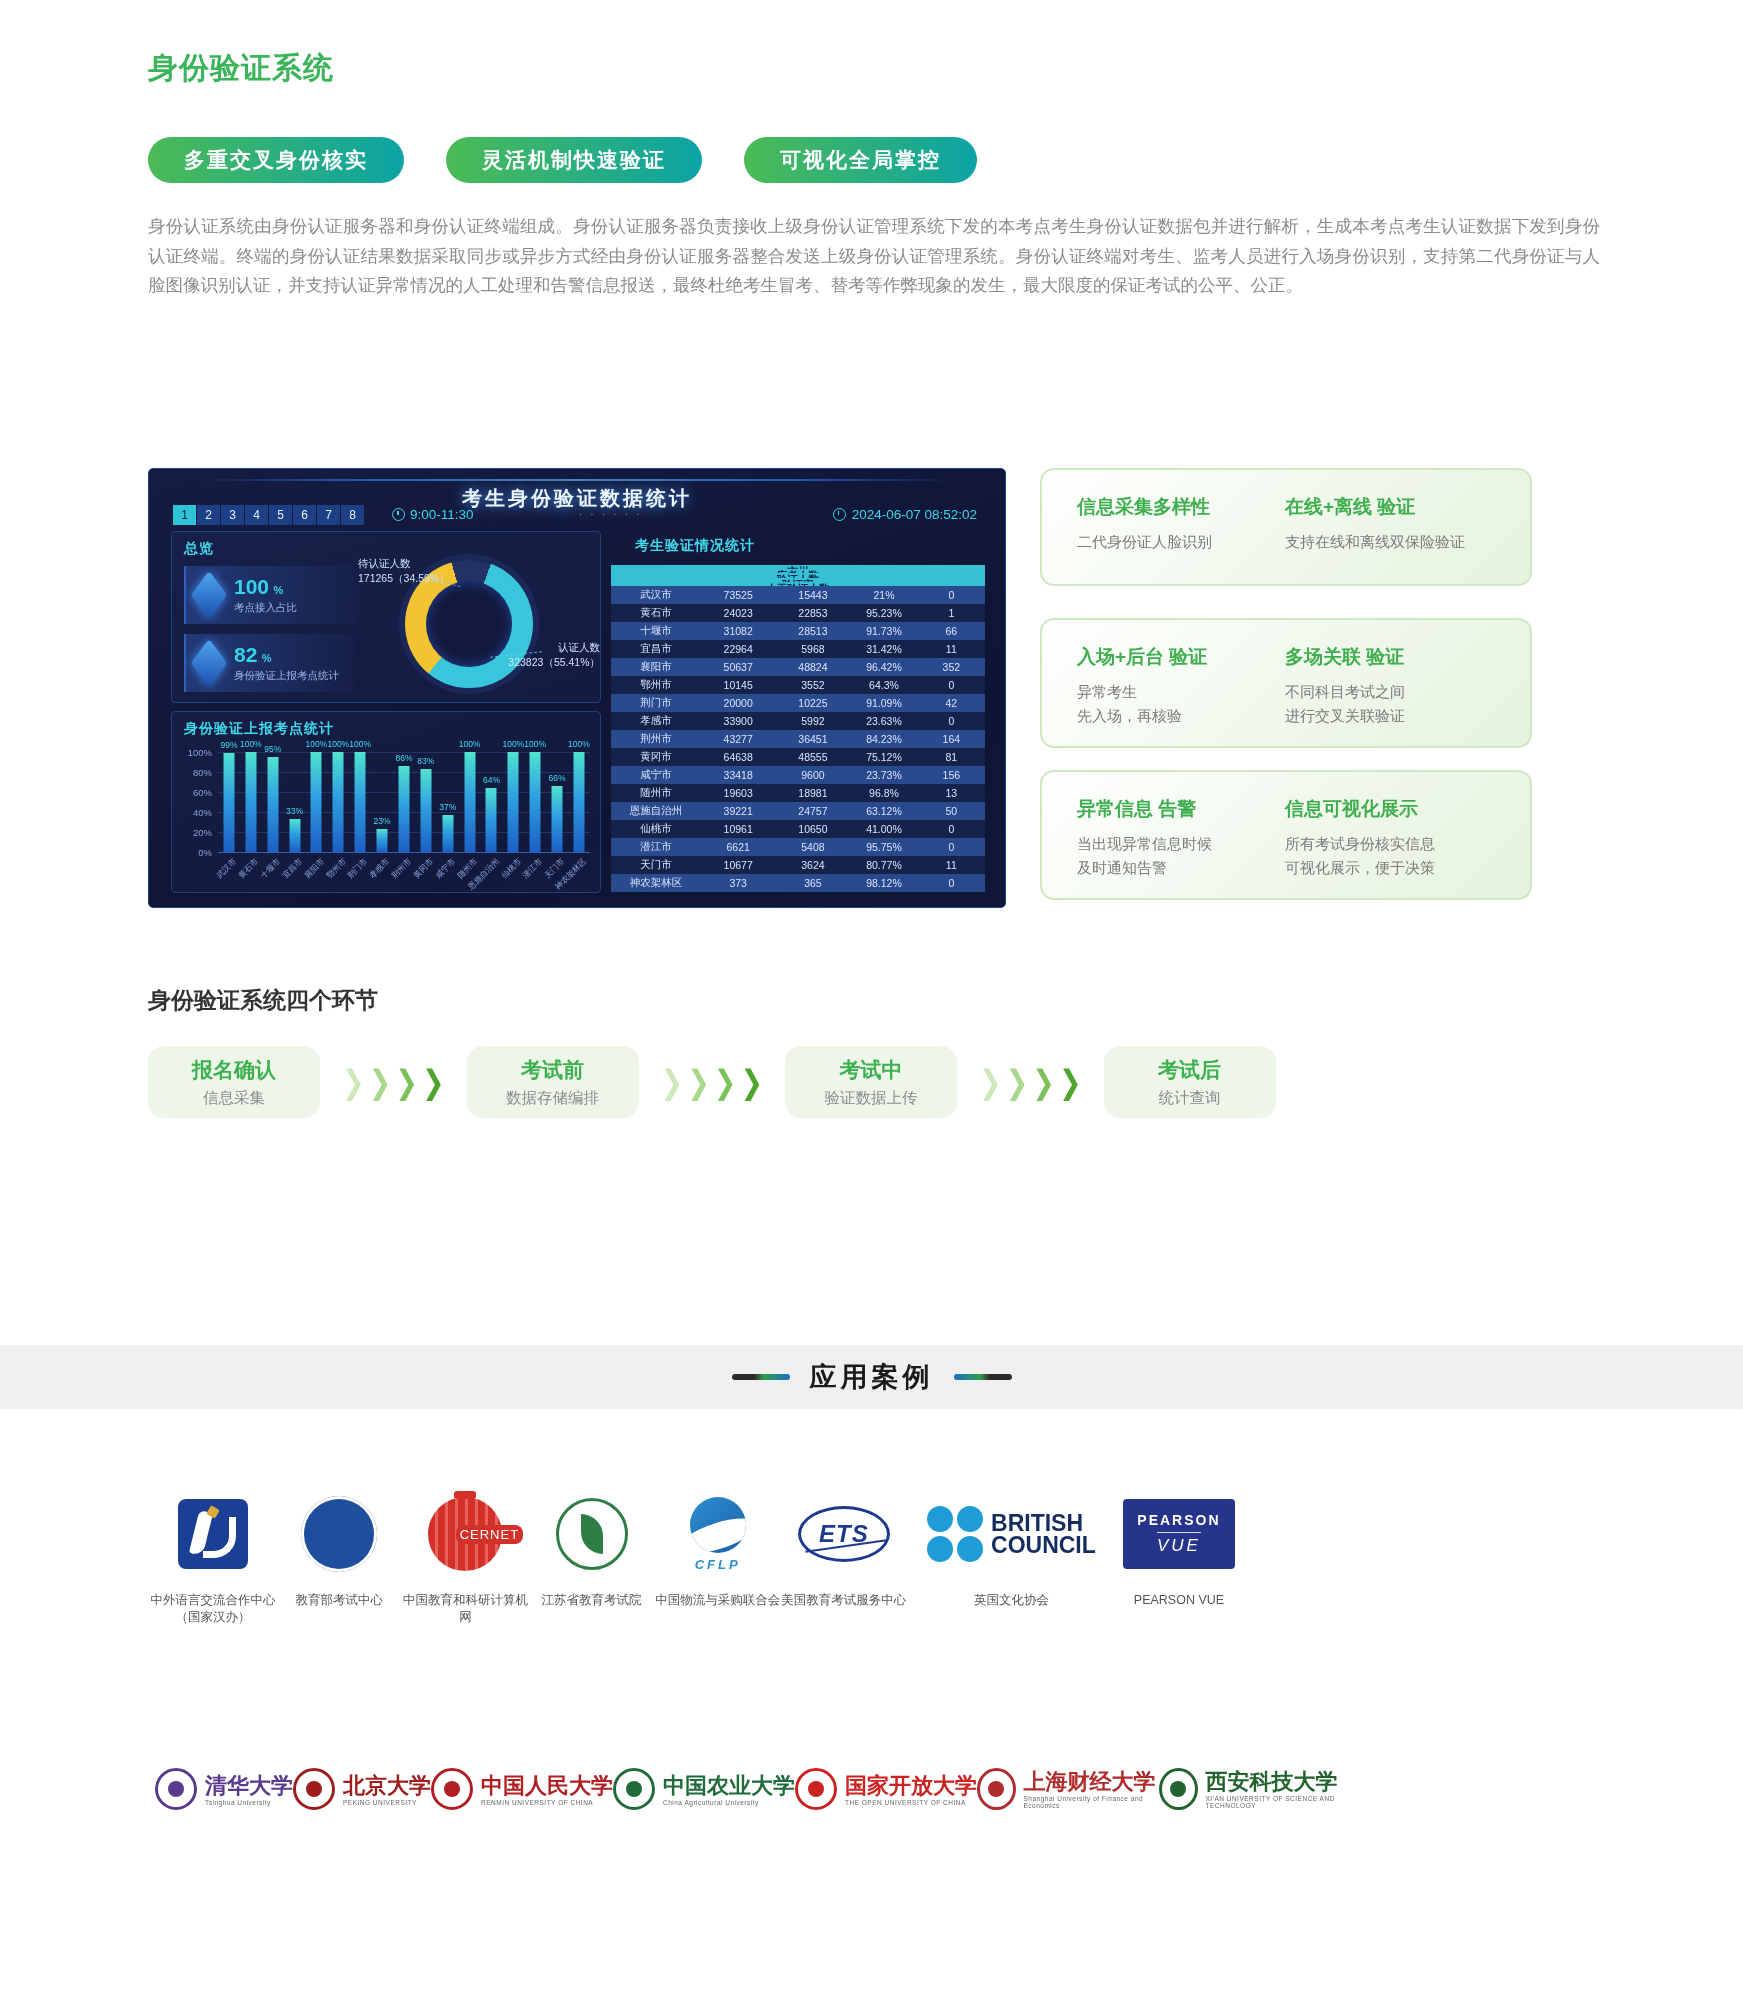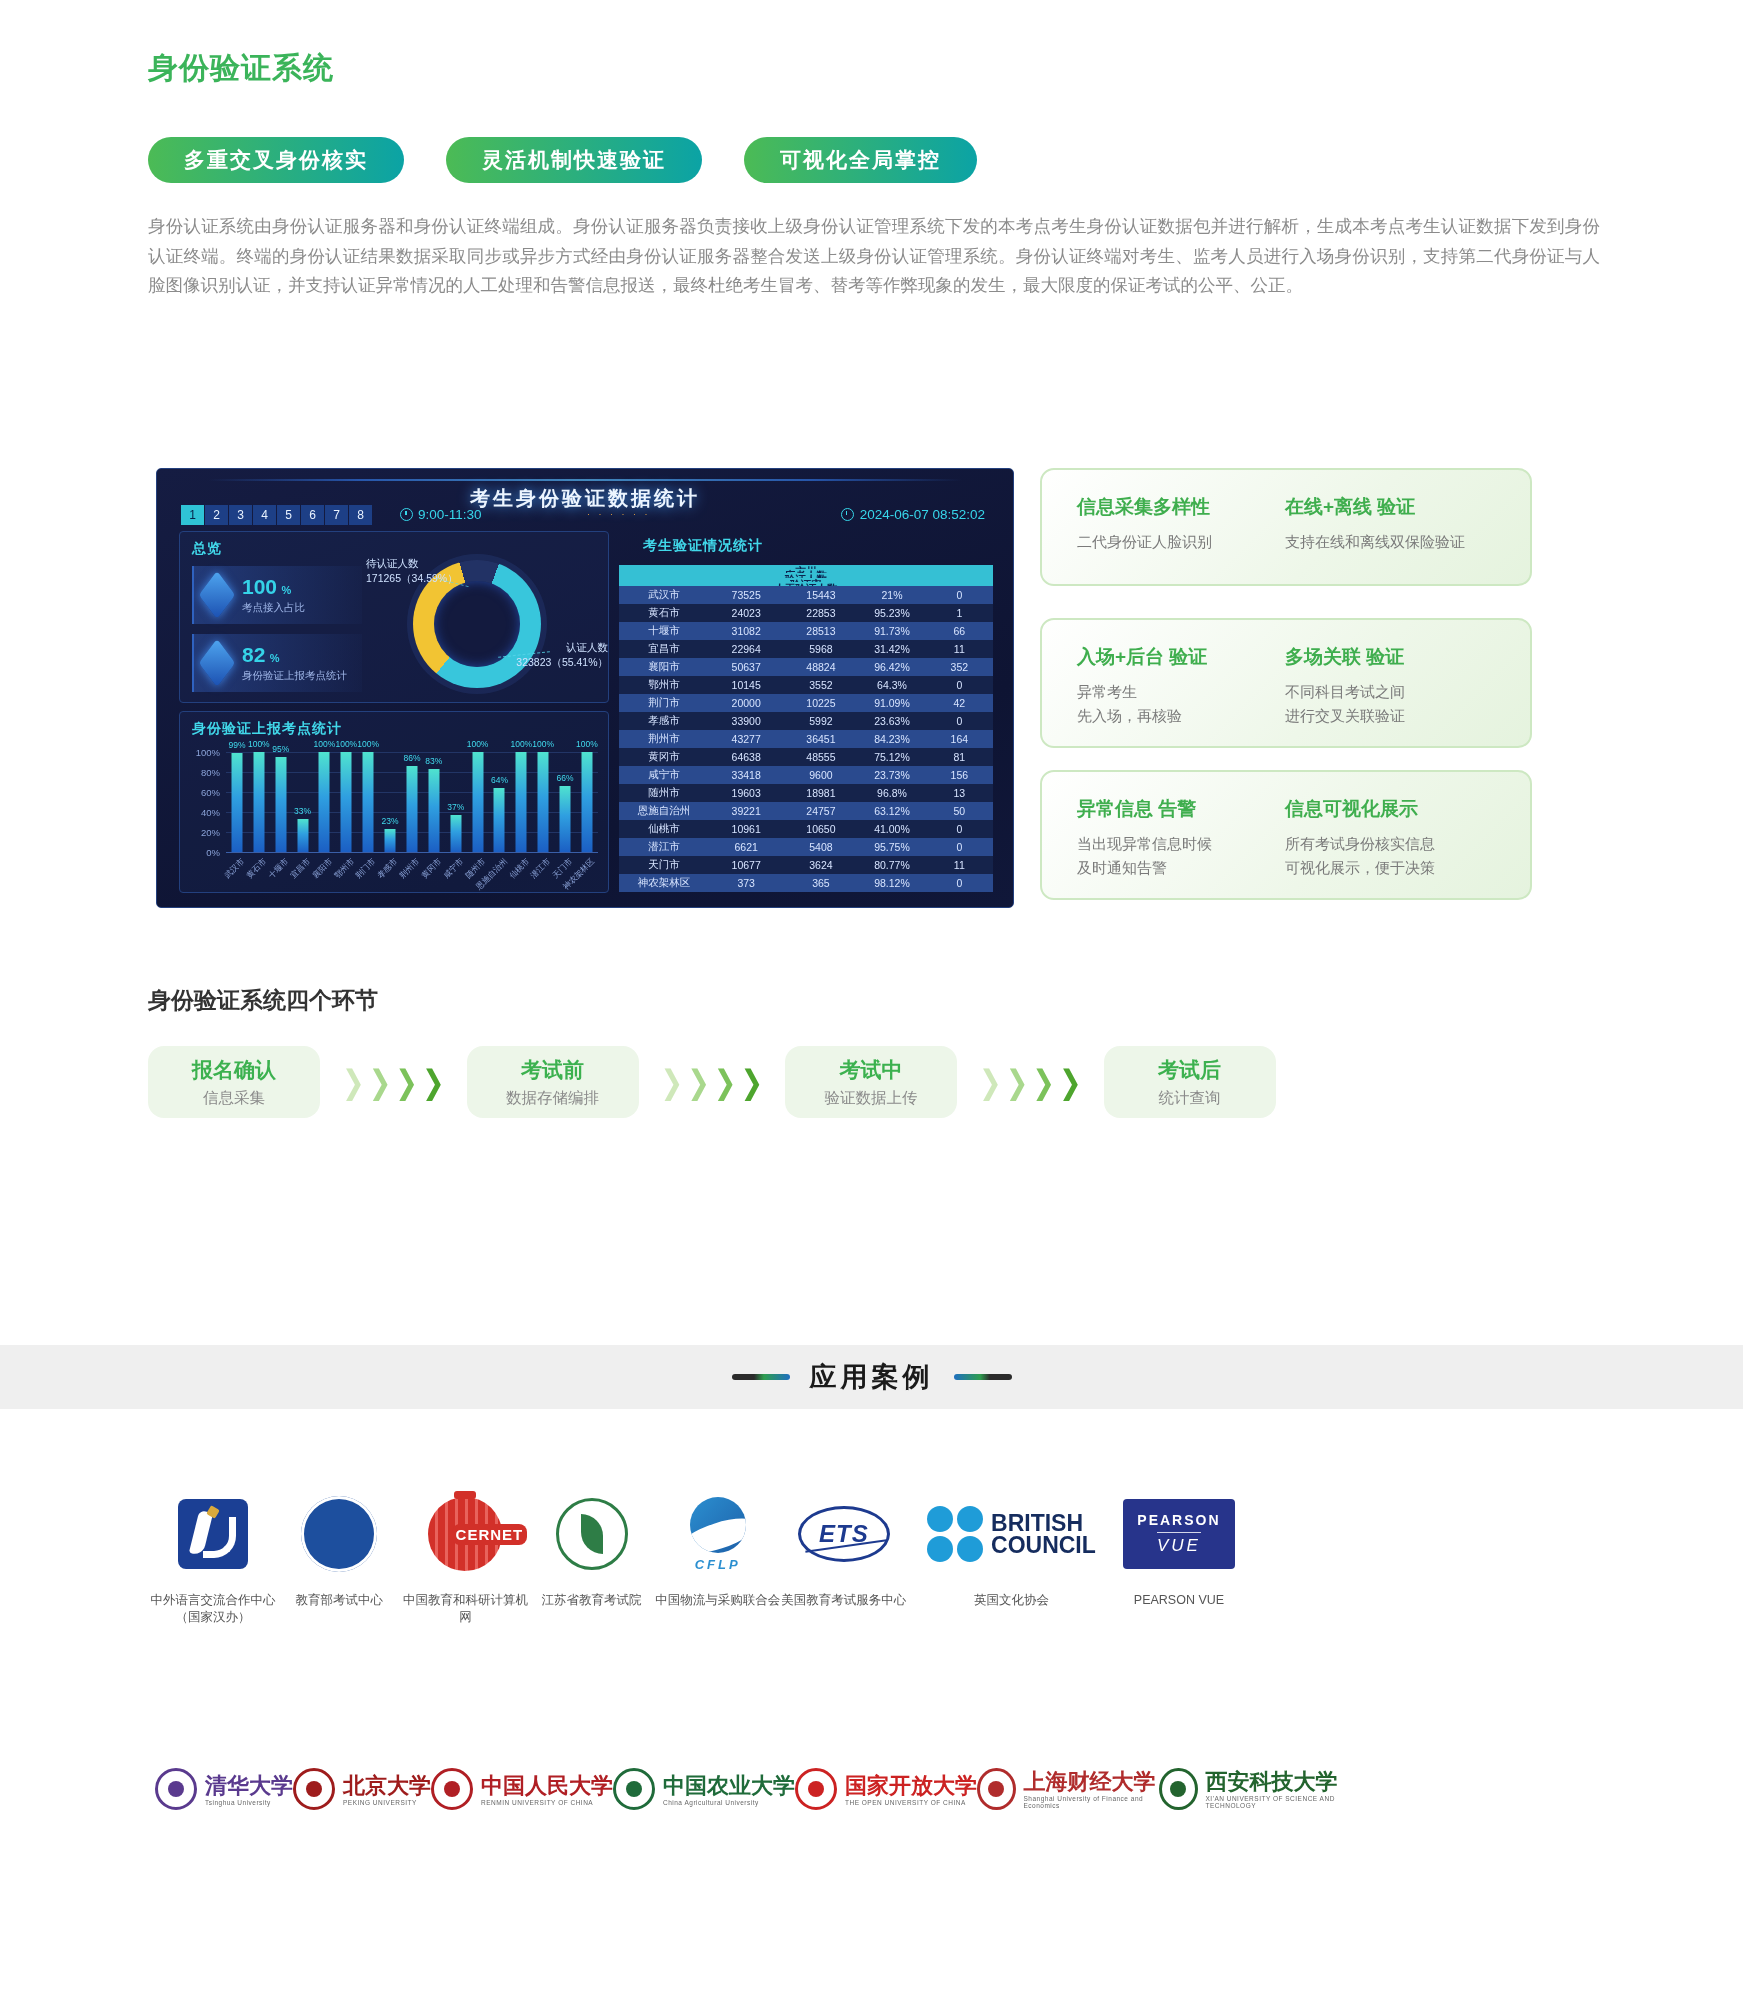--- a/index.html
+++ b/index.html
@@ -7,21 +7,21 @@
         font-family:"Liberation Sans","DejaVu Sans",sans-serif;}
   
   .title{position:absolute;left:148px;top:48px;margin:0;font-size:30px;font-weight:bold;color:#3bb45a;letter-spacing:1px;}
   .pills{position:absolute;left:148px;top:137px;display:flex;gap:42px;}
   .pill{height:46px;border-radius:23px;padding:0 36px;display:flex;align-items:center;justify-content:center;
         color:#fff;font-size:21px;font-weight:bold;letter-spacing:2px;
         background:linear-gradient(90deg,#4cbb55,#0ba3a5);}
   .intro{position:absolute;left:148px;top:212px;width:1452px;margin:0;font-size:17.5px;line-height:29.5px;
          color:#8b8b8b;text-align:justify;}
   
-  .dash{position:absolute;left:156px;top:468px;width:858px;height:440px;border-radius:5px;
+  .dash{position:absolute;left:148px;top:468px;width:858px;height:440px;border-radius:5px;
         background:linear-gradient(160deg,#151c42 0%,#0e1433 70%,#101739 100%);border:1px solid #23407e;box-sizing:border-box;}
   .dash::before{content:"";position:absolute;left:6%;right:6%;top:10px;height:2px;
         background:linear-gradient(90deg,transparent,#2f6fd8 20%,#59b7f0 50%,#2f6fd8 80%,transparent);opacity:.7;}
   .dash-title{position:absolute;left:0;right:0;top:16px;text-align:center;color:#ecf5ff;font-size:20px;
         font-weight:bold;letter-spacing:3px;text-shadow:0 0 14px rgba(70,160,255,.95);}
   .dash-dots{position:absolute;left:430px;top:40px;color:#e8a33d;font-size:9px;letter-spacing:3px;}
   .dash-dots::before{content:"· · ·  · · ·";}
   .num-strip{position:absolute;left:24px;top:36px;display:flex;}
   .num-cell{width:23px;height:20px;margin-right:1px;background:#1d3f86;color:#e8f2ff;font-size:12px;
         display:flex;align-items:center;justify-content:center;}
@@ -105,21 +105,21 @@
   .p-cap{margin-top:12px;font-size:12.5px;color:#555;text-align:center;line-height:17px;white-space:pre-line;}
   .seal{width:76px;height:76px;border-radius:50%;display:flex;align-items:center;justify-content:center;
         box-shadow:0 0 0 3px #fff inset;}
   .sq{width:70px;height:70px;border-radius:8px;position:relative;overflow:hidden;}
   .sq::before{content:"";position:absolute;left:16px;top:12px;width:14px;height:44px;background:#fff;border-radius:8px 0 14px 4px;transform:rotate(14deg);}
   .sq::after{content:"";position:absolute;right:12px;top:18px;width:26px;height:34px;border:7px solid #fff;border-left:none;border-top:none;border-radius:0 0 22px 0;}
   .sq .gold{position:absolute;left:30px;top:8px;width:10px;height:10px;background:#d9a93c;border-radius:2px;transform:rotate(30deg);}
   .lant{width:74px;height:74px;border-radius:50%;position:relative;display:flex;align-items:center;justify-content:center;
         background:repeating-linear-gradient(90deg,#d23029 0 7px,#e8625c 7px 10px);}
   .lant::before{content:"";position:absolute;top:-6px;left:26px;width:22px;height:8px;background:#d23029;border-radius:3px;}
-  .lant-txt{background:#d23029;color:#fff;font-size:15px;font-weight:bold;padding:2px 4px;border-radius:8px;letter-spacing:1px;margin-left:48px;}
+  .lant-txt{background:#d23029;color:#fff;font-size:13px;font-weight:normal;padding:2px 4px;border-radius:8px;letter-spacing:1px;margin-left:48px;}
   .leafc{width:72px;height:72px;border-radius:50%;box-sizing:border-box;display:flex;align-items:center;justify-content:center;}
   .leaf{width:22px;height:40px;border-radius:0 28px 0 28px;}
   .cflp{display:flex;flex-direction:column;align-items:center;gap:4px;font-style:italic;}
   .cflp-c{width:56px;height:56px;border-radius:50%;position:relative;overflow:hidden;}
   .cflp-c::after{content:"";position:absolute;left:-12px;top:26px;width:80px;height:26px;background:#fff;border-radius:50%;transform:rotate(-18deg);}
   .cflp-t{font-size:13px;font-weight:bold;letter-spacing:3px;}
   .ets{width:92px;height:56px;border-radius:50%;box-sizing:border-box;display:flex;align-items:center;justify-content:center;position:relative;}
   .ets-t{font-size:24px;font-weight:bold;font-style:italic;letter-spacing:1px;}
   .ets::after{content:"";position:absolute;left:4px;bottom:12px;width:82px;height:2px;background:currentColor;transform:rotate(-8deg);}
   .bc-dots{display:grid;grid-template-columns:26px 26px;grid-gap:4px;}

